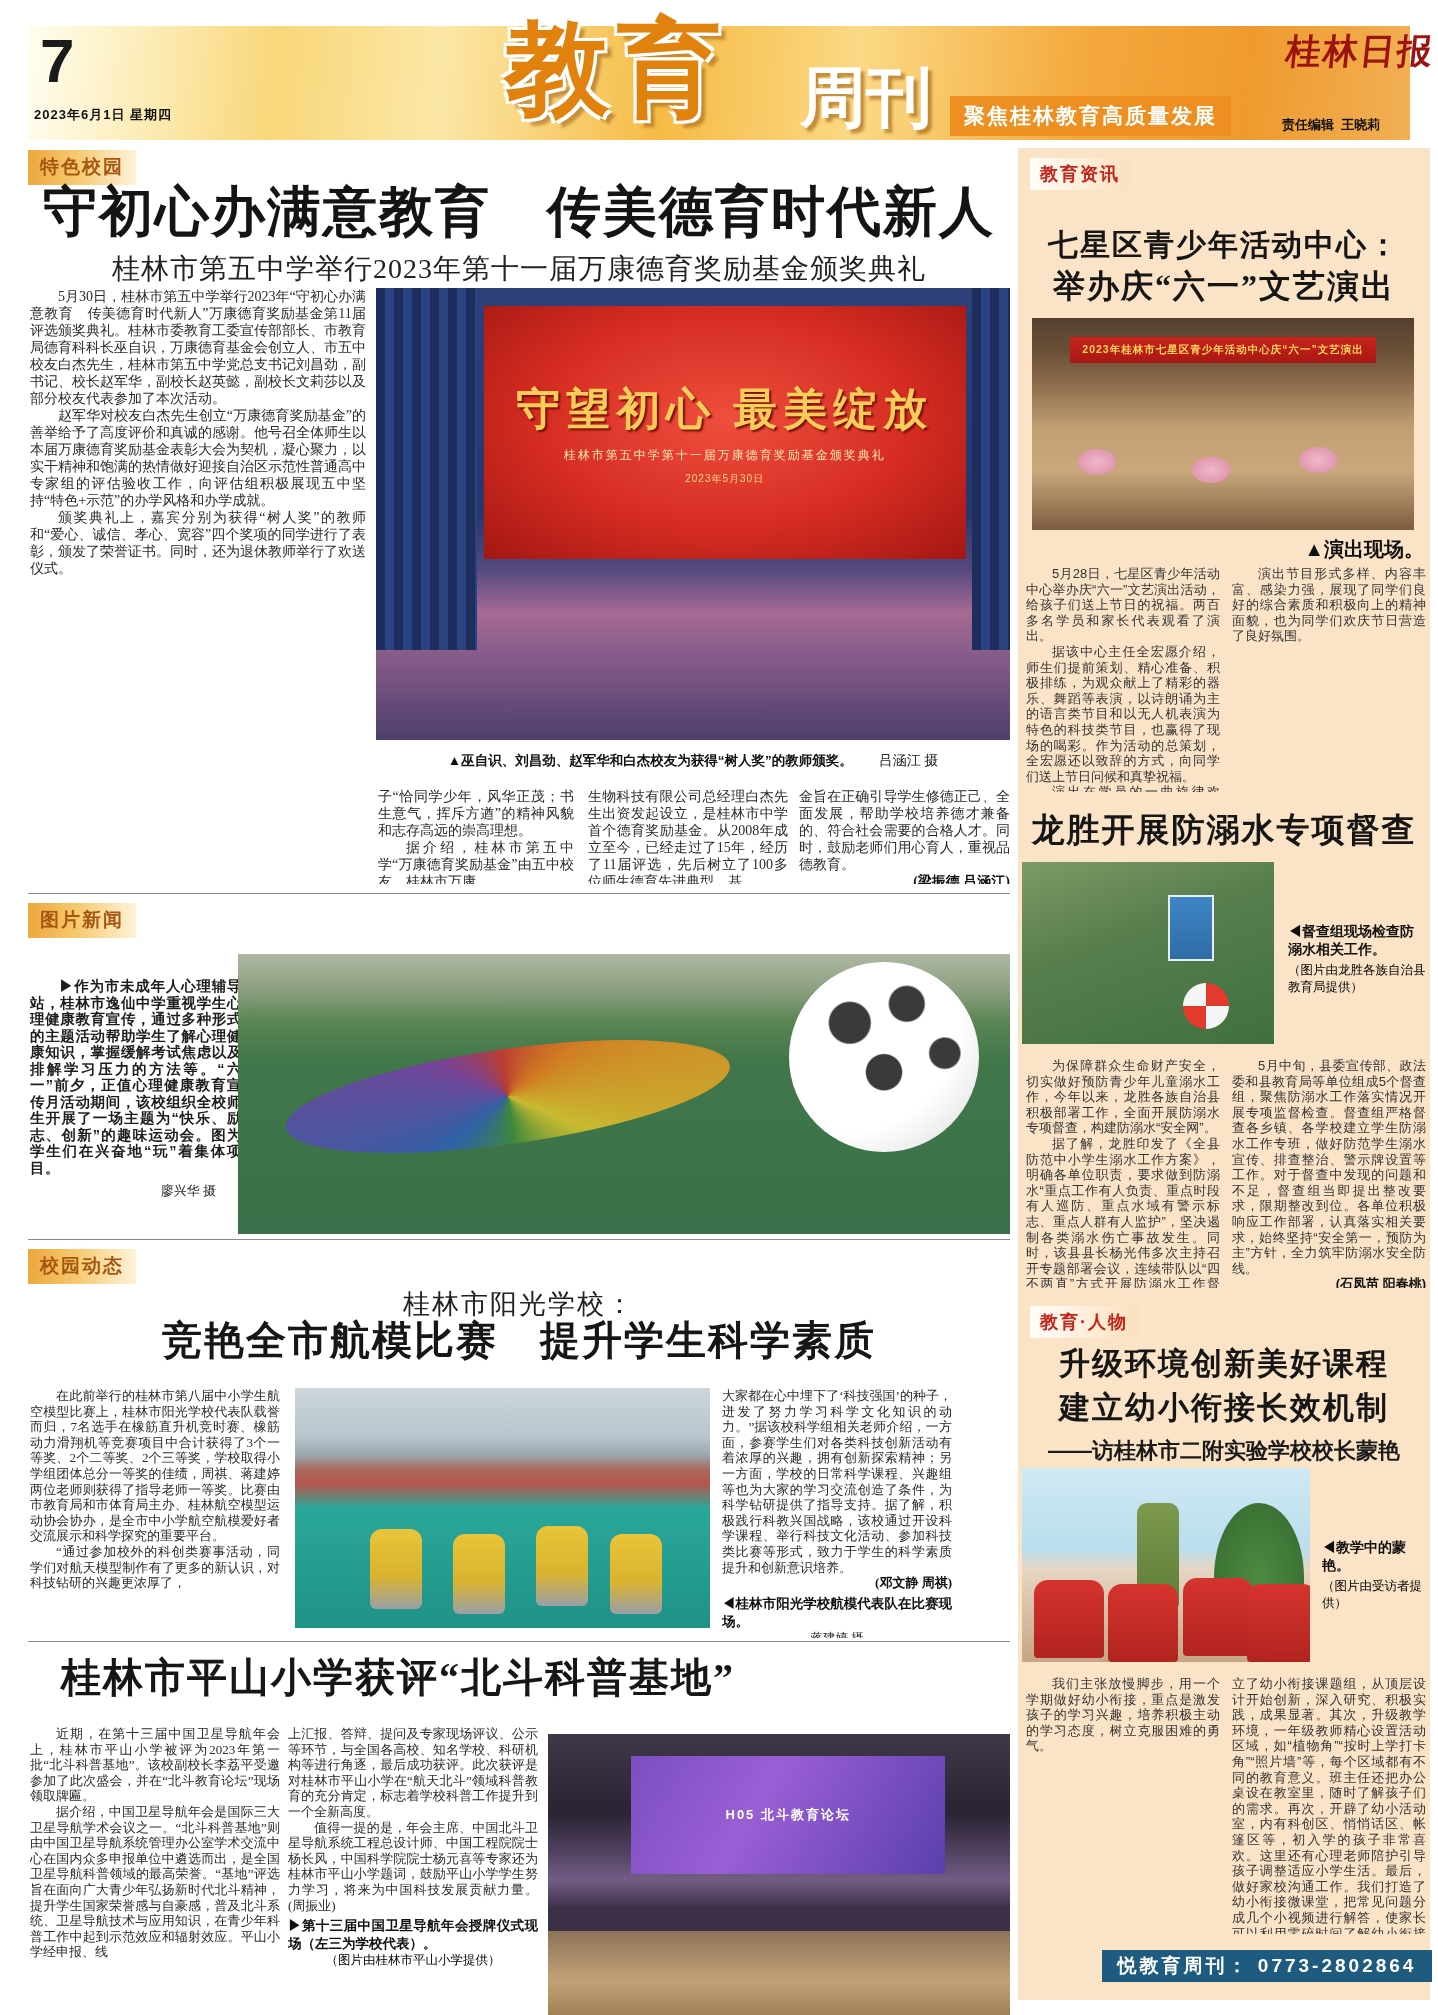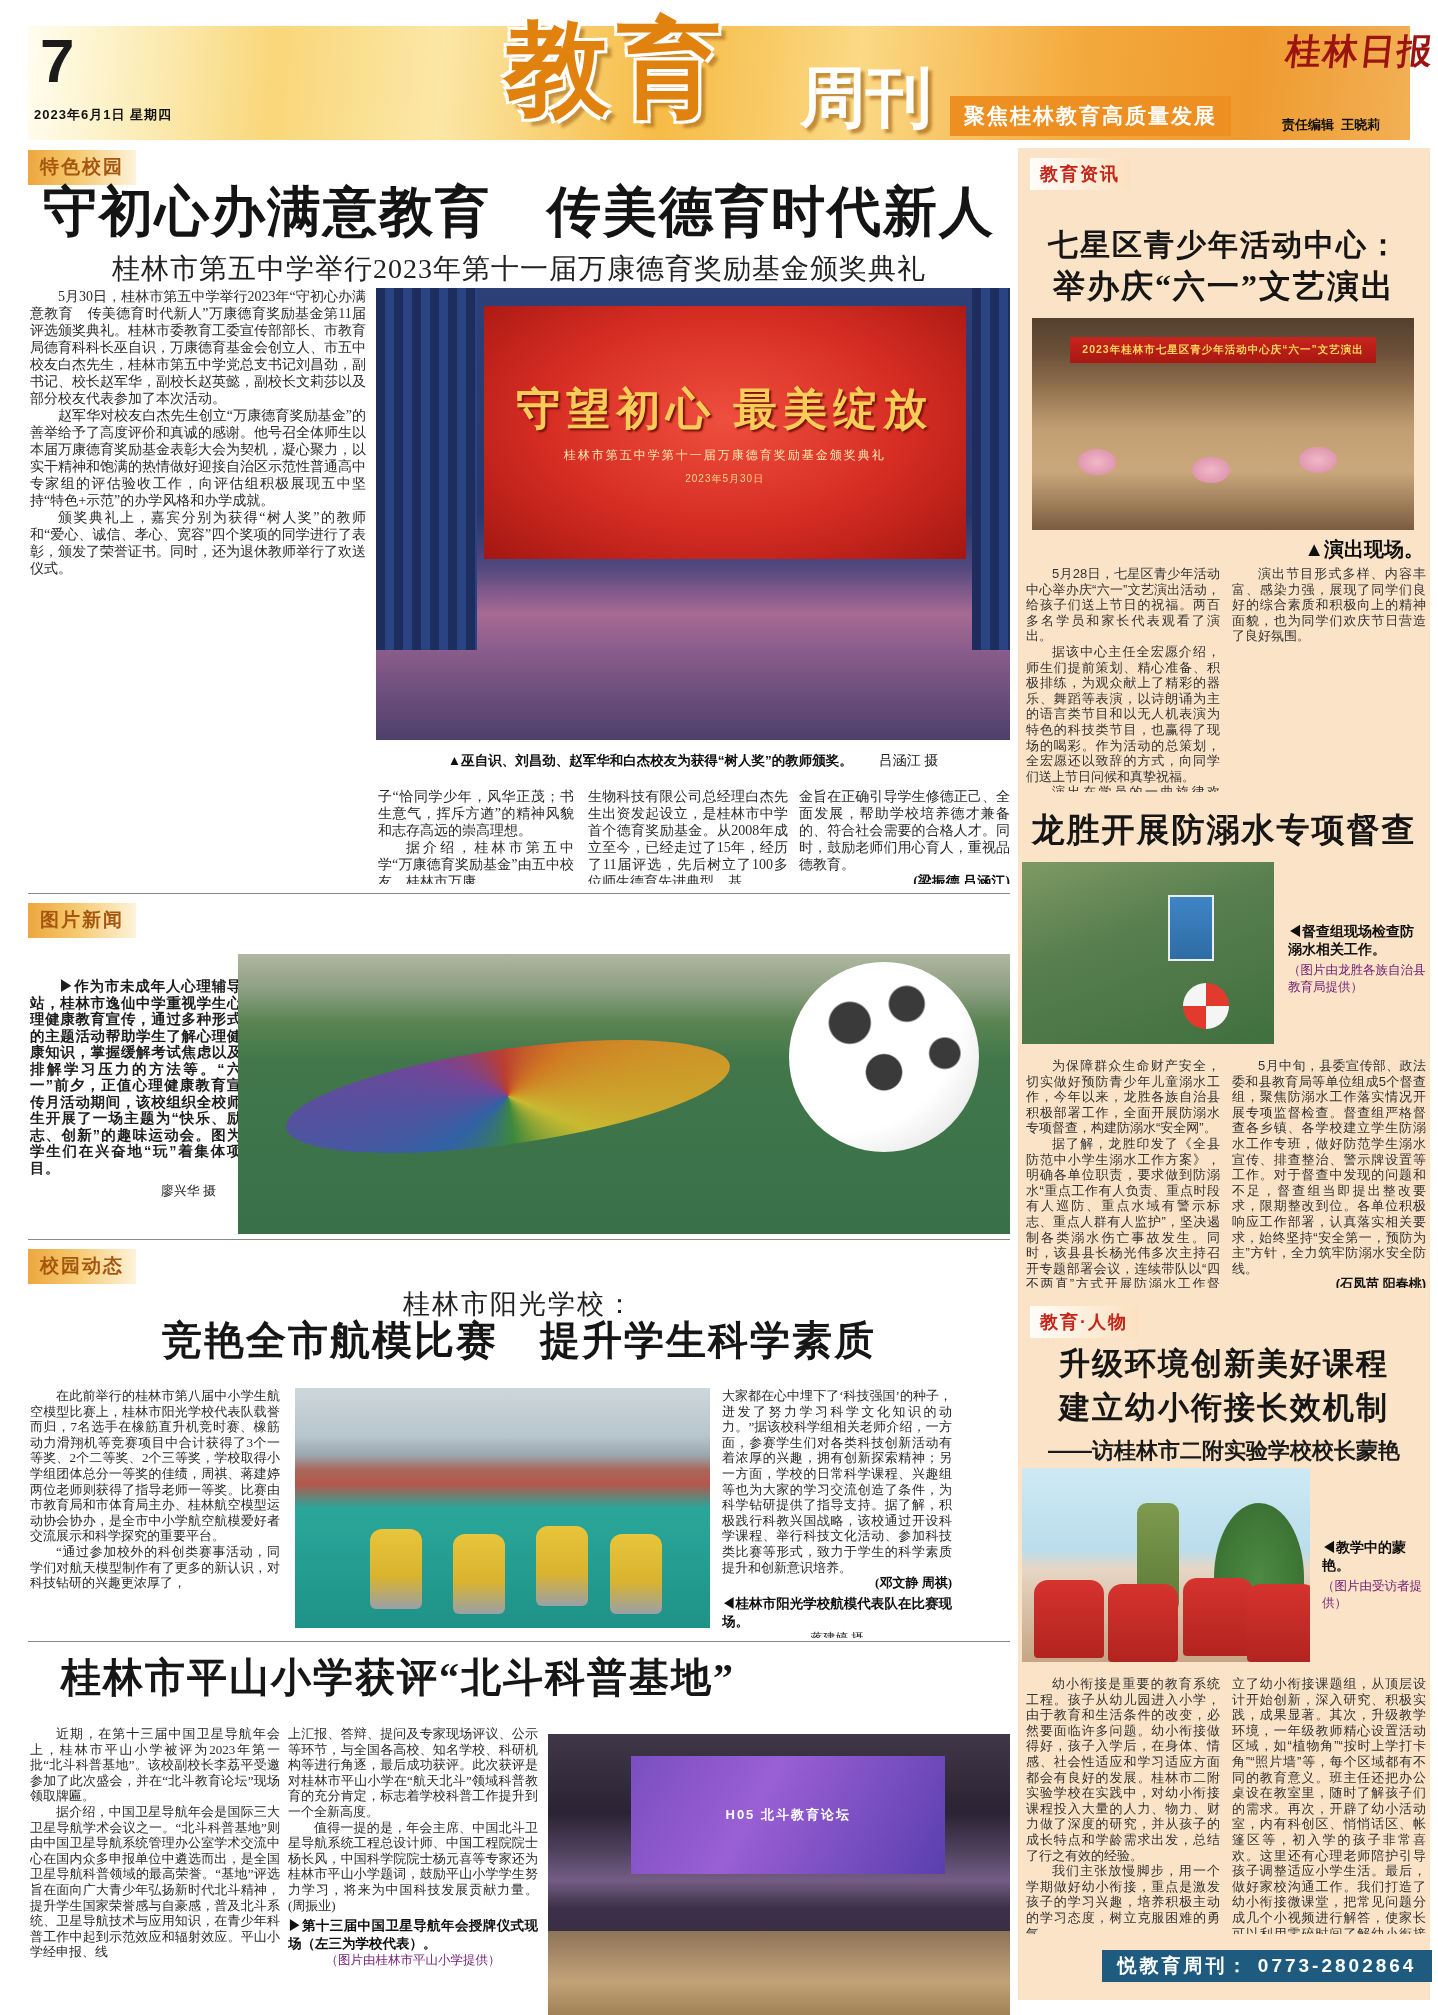--- a/index.html
+++ b/index.html
@@ -44,21 +44,21 @@
   .bt { text-align:justify; color:#2a2a2a; overflow:hidden; }
   .bt p { text-indent:2em; }
   .bt p.noind { text-indent:0; }
   .bt-main { font-family:Liberation Serif, serif; font-size:14px; line-height:17px; }
   .bt-sm  { font-family:"Liberation Serif",serif; font-size:13px; line-height:15.6px; }
   .bt-panel { font-size:13px; line-height:15.6px; color:#333; }
   .pn-text { font-size:14.5px; line-height:16.5px; font-weight:bold; letter-spacing:.5px;
       text-align:justify; color:#1d1d1d; overflow:hidden; }
   .byline { text-align:right; font-weight:bold; text-indent:0; color:#111; }
   .cap { font-weight:bold; font-size:13.5px; color:#101010; line-height:18px; }
-  .kai { font-family:"Liberation Serif",serif; color:#701a75; font-weight:normal; }
+  .kai { font-family:"Liberation Serif",serif; color:#000000; font-weight:normal; }
   .sig { font-family:"Liberation Serif",serif; color:#222; }
 
   
   .photo { position:absolute; overflow:hidden; }
   .ph-stage { background:linear-gradient(180deg,#2e4078 0%,#27376c 50%,#54497f 62%,#a76a94 72%,#8a5d8b 80%,#4e3f6b 100%); }
   .ph-stage .curtain { position:absolute; left:0; top:0; width:16%; height:80%;
       background:repeating-linear-gradient(90deg,#1d2d5e 0 9px,#2a4383 9px 18px); }
   .ph-stage .curtain.r { left:auto; right:0; width:6%; }
   .ph-stage .screen { position:absolute; left:17%; right:7%; top:4%; height:56%;
       background:radial-gradient(ellipse at 50% 45%,#ef4f3e 0%,#d52c22 55%,#a31712 100%);
@@ -276,21 +276,20 @@
     <div class="shirt" style="left:4%;bottom:2%;"></div>
     <div class="shirt" style="left:30%;bottom:0;"></div>
     <div class="shirt" style="left:56%;bottom:3%;"></div>
     <div class="shirt" style="left:78%;bottom:0;"></div>
   </div>
   <div class="abs" style="left:1322px;top:1538px;width:104px;">
     <div class="cap" style="font-size:14px;">◀教学中的蒙艳。</div>
     <div class="kai" style="font-size:12.5px;margin-top:4px;line-height:17px;">（图片由受访者提供）</div>
   </div>
   <div class="abs bt bt-panel" style="left:1026px;top:1676px;width:194px;height:258px;">
-    <p>幼小衔接是重要的教育系统工程。孩子从幼儿园进入小学，由于教育和生活条件的改变，必然要面临许多问题。幼小衔接做得好，孩子入学后，在身体、情感、社会性适应和学习适应方面都会有良好的发展。桂林市二附实验学校在实践中，对幼小衔接课程投入大量的人力、物力、财力做了深度的研究，并从孩子的成长特点和学龄需求出发，总结了行之有效的经验。</p>
     <p>我们主张放慢脚步，用一个学期做好幼小衔接，重点是激发孩子的学习兴趣，培养积极主动的学习态度，树立克服困难的勇气。</p>
 
   </div>
   <div class="abs bt bt-panel" style="left:1232px;top:1676px;width:194px;height:258px;">
     <p class="noind">立了幼小衔接课题组，从顶层设计开始创新，深入研究、积极实践，成果显著。其次，升级教学环境，一年级教师精心设置活动区域，如“植物角”“按时上学打卡角”“照片墙”等，每个区域都有不同的教育意义。班主任还把办公桌设在教室里，随时了解孩子们的需求。再次，开辟了幼小活动室，内有科创区、悄悄话区、帐篷区等，初入学的孩子非常喜欢。这里还有心理老师陪护引导孩子调整适应小学生活。最后，做好家校沟通工作。我们打造了幼小衔接微课堂，把常见问题分成几个小视频进行解答，使家长可以利用零碎时间了解幼小衔接知识，获得了家长们的广泛好评。(吴林峰  采访整理)</p>
   </div>
 
   <div class="abs footer-box" style="left:1102px;top:1950px;width:330px;height:32px;line-height:32px;">悦教育周刊：  0773-2802864</div>
 
 </div>

